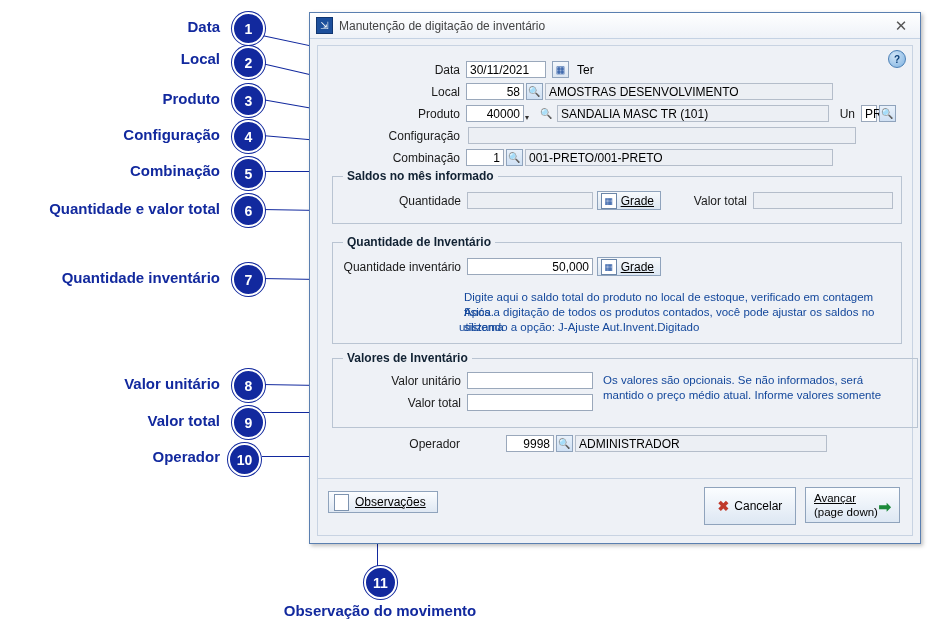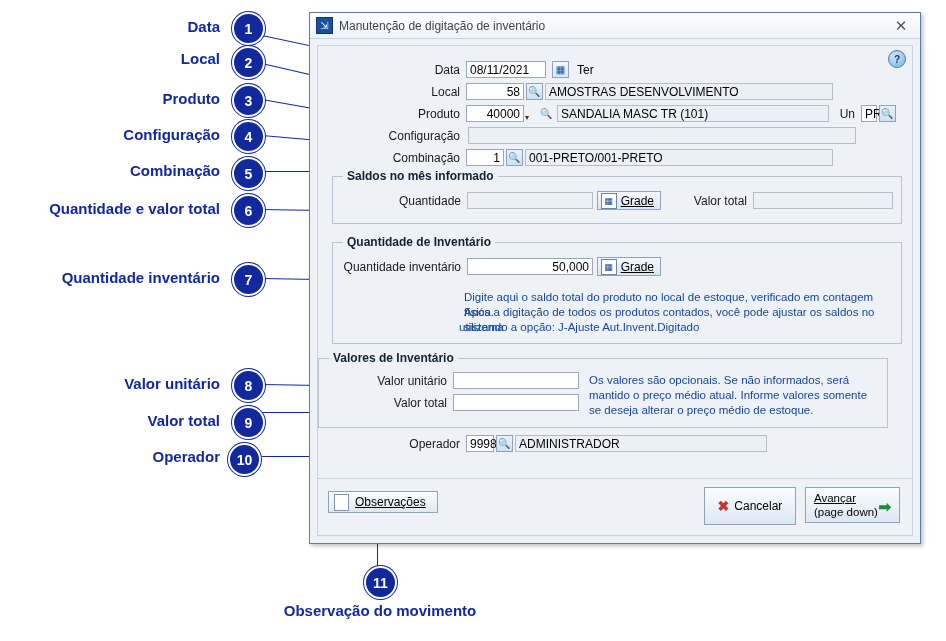--- a/index.html
+++ b/index.html
@@ -258,21 +258,21 @@
     <div class="title-text">Manutenção de digitação de inventário</div>
     <div class="title-close">✕</div>
   </div>
 
   <div class="client">
 
     <div class="help-icon">?</div>
 
     <div class="row" style="left:0;top:14px;width:560px;">
       <div class="lbl" style="width:142px;">Data</div>
-      <div class="fld" style="width:80px;">08/11/2021</div>
+      <div class="fld" style="width:80px;">30/11/2021</div>
       <div class="btn-ico" style="margin-left:6px;">▦</div>
       <div class="plain">Ter</div>
     </div>
 
     <div class="row" style="left:0;top:36px;width:580px;">
       <div class="lbl" style="width:142px;">Local</div>
       <div class="fld num" style="width:58px;">58</div>
       <div class="btn-ico blue">🔍</div>
       <div class="fld ro" style="width:288px;">AMOSTRAS DESENVOLVIMENTO</div>
     </div>
@@ -322,38 +322,37 @@
         <div class="grade-btn" style="margin-left:4px;width:64px;">
           <div class="gi">▦</div>
           <span class="ul">Grade</span>
         </div>
       </div>
       <div class="note" style="left:131px;top:47px;">Digite aqui o saldo total do produto no local de estoque, verificado em contagem física.</div>
       <div class="note" style="left:131px;top:62px;">Após a digitação de todos os produtos contados, você pode ajustar os saldos no sistema</div>
       <div class="note" style="left:126px;top:77px;">utilizando a opção: J-Ajuste Aut.Invent.Digitado</div>
     </div>
 
-    <div class="group" style="left:0;top:312px;width:568px;height:68px;">
+    <div class="group" style="left:14px;top:312px;width:568px;height:68px;padding-left:16px;">
       <div class="group-title">Valores de Inventário</div>
       <div class="row" style="left:0;top:12px;width:560px;">
         <div class="lbl" style="width:128px;">Valor unitário</div>
         <div class="fld" style="width:126px;"></div>
       </div>
       <div class="row" style="left:0;top:34px;width:560px;">
         <div class="lbl" style="width:128px;">Valor total</div>
         <div class="fld" style="width:126px;"></div>
       </div>
       <div class="note" style="left:270px;top:14px;">Os valores são opcionais. Se não informados, será</div>
       <div class="note" style="left:270px;top:29px;text-align:center;">mantido o preço médio atual. Informe valores somente</div>
-      <div class="note" style="left:270px;top:44px;">se deseja alterar o preço médio de estoque.</div>
     </div>
 
     <div class="row" style="left:0;top:388px;width:560px;">
       <div class="lbl" style="width:142px;">Operador</div>
-      <div class="fld num" style="width:28px;">9998</div>
+      <div class="fld num" style="width:48px;margin-left:40px;">9998</div>
       <div class="btn-ico blue">🔍</div>
       <div class="fld ro" style="width:252px;">ADMINISTRADOR</div>
     </div>
 
     <div class="footbar">
       <div class="obs-btn">
         <div class="doc"></div>
         <span class="ul">Observações</span>
       </div>
       <div class="cancel-btn">

